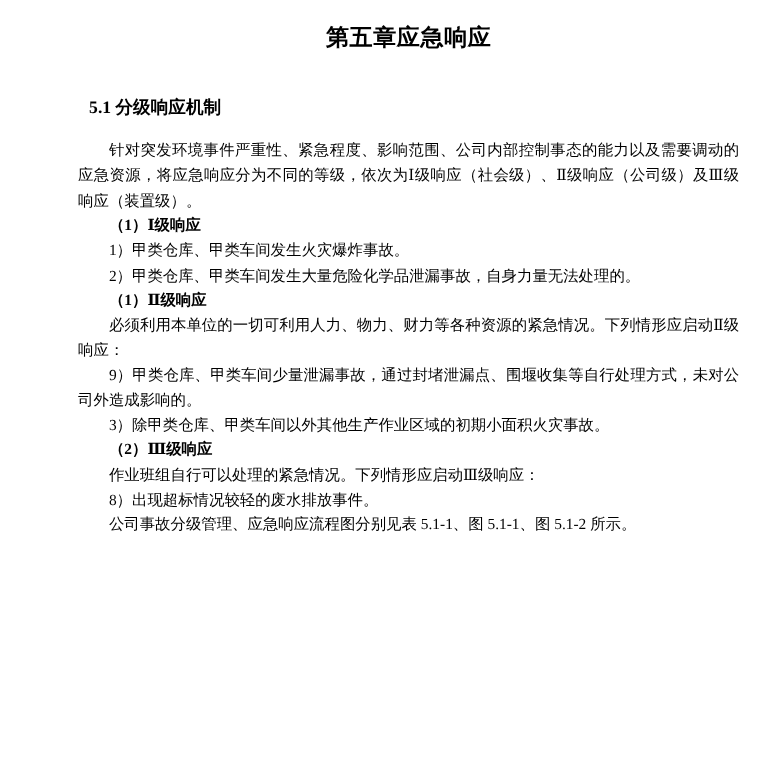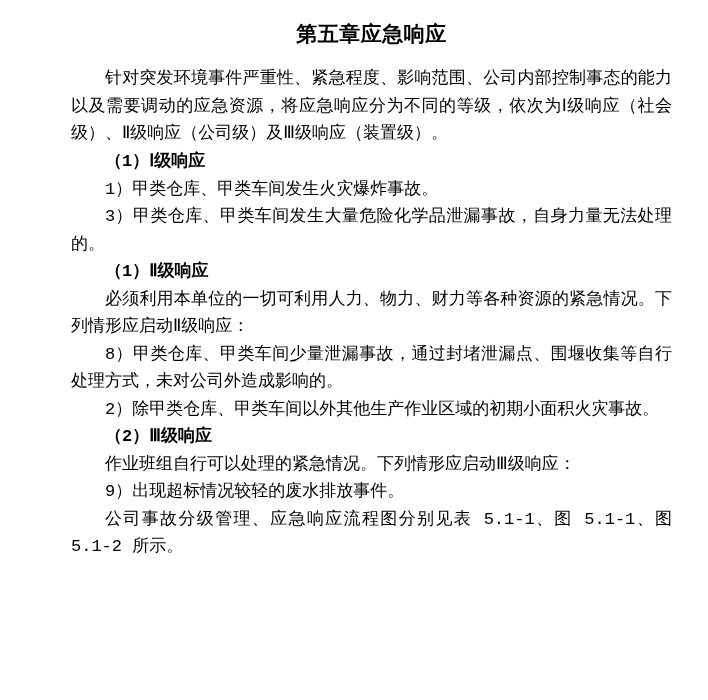--- a/index.html
+++ b/index.html
@@ -31,25 +31,24 @@
     line-height: 1.4;
   }
   .section-heading {
     font-size: 16px;
     font-weight: bold;
     margin: 38px 0 0 10px;
     line-height: 1.5;
   }
   .body-block {
     margin-top: 16px;
-    font-size: 17px;
+    font-size: 14px;
     line-height: 1.62;
     text-align: justify;
     text-justify: inter-ideograph;
-    font-family: Liberation Mono, monospace;
   }
   p.para {
     margin: 0;
     text-indent: 2em;
   }
   p.subhead {
     margin: 0;
     text-indent: 2em;
     font-weight: bold;
   }
@@ -58,30 +57,31 @@
     text-indent: 2em;
   }
 </style>
 </head>
 <body>
 
 <div class="page">
 
   <h1 class="doc-title">第五章应急响应</h1>
 
+  <h2 class="section-heading">5.1 分级响应机制</h2>
 
   <div class="body-block">
 
     <p class="para">针对突发环境事件严重性、紧急程度、影响范围、公司内部控制事态的能力以及需要调动的应急资源，将应急响应分为不同的等级，依次为Ⅰ级响应（社会级）、Ⅱ级响应（公司级）及Ⅲ级响应（装置级）。</p>
     <p class="subhead">（1）Ⅰ级响应</p>
     <p class="listitem">1）甲类仓库、甲类车间发生火灾爆炸事故。</p>
-    <p class="listitem">3）甲类仓库、甲类车间发生大量危险化学品泄漏事故，自身力量无法处理的。</p>
+    <p class="listitem">2）甲类仓库、甲类车间发生大量危险化学品泄漏事故，自身力量无法处理的。</p>
     <p class="subhead">（1）Ⅱ级响应</p>
     <p class="para">必须利用本单位的一切可利用人力、物力、财力等各种资源的紧急情况。下列情形应启动Ⅱ级响应：</p>
-    <p class="listitem">8）甲类仓库、甲类车间少量泄漏事故，通过封堵泄漏点、围堰收集等自行处理方式，未对公司外造成影响的。</p>
-    <p class="listitem">2）除甲类仓库、甲类车间以外其他生产作业区域的初期小面积火灾事故。</p>
+    <p class="listitem">9）甲类仓库、甲类车间少量泄漏事故，通过封堵泄漏点、围堰收集等自行处理方式，未对公司外造成影响的。</p>
+    <p class="listitem">3）除甲类仓库、甲类车间以外其他生产作业区域的初期小面积火灾事故。</p>
     <p class="subhead">（2）Ⅲ级响应</p>
     <p class="para">作业班组自行可以处理的紧急情况。下列情形应启动Ⅲ级响应：</p>
-    <p class="listitem">9）出现超标情况较轻的废水排放事件。</p>
+    <p class="listitem">8）出现超标情况较轻的废水排放事件。</p>
     <p class="listitem">公司事故分级管理、应急响应流程图分别见表 5.1-1、图 5.1-1、图 5.1-2 所示。</p>
 
   </div>
 </div>
 
 </body></html>

